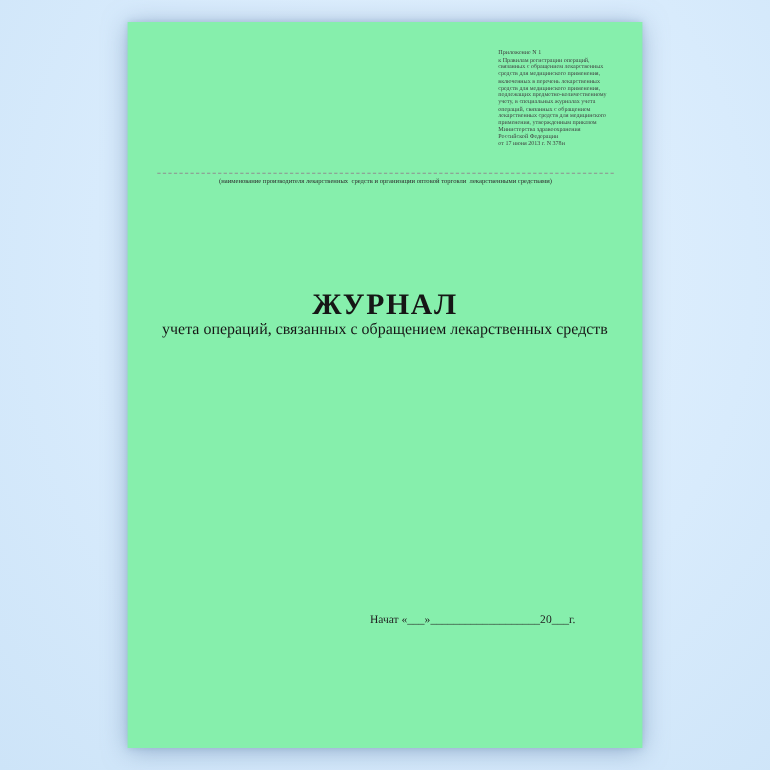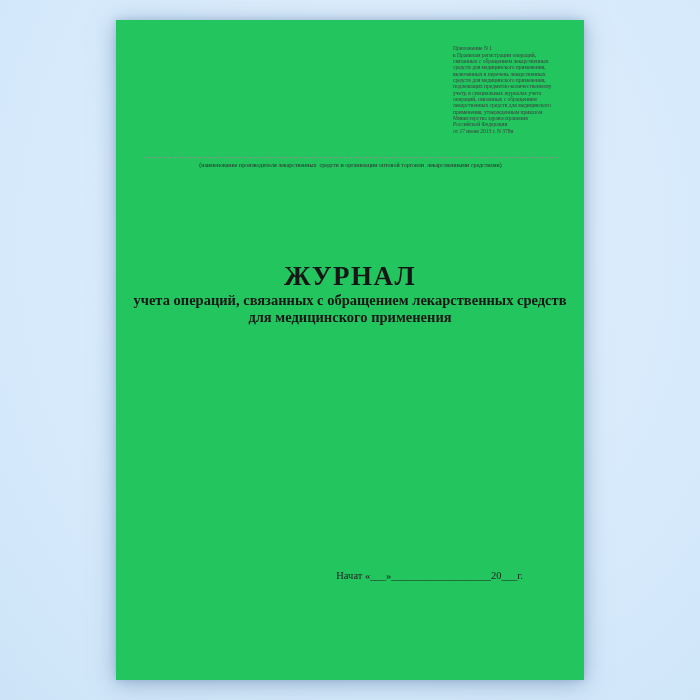--- a/index.html
+++ b/index.html
@@ -6,21 +6,21 @@
   html, body { width: 700px; height: 700px; overflow: hidden; }
   body {
     font-family: "Liberation Serif", "DejaVu Serif", serif;
     background: radial-gradient(ellipse at 55% 35%, #e4f2fe 0%, #d8ebfc 55%, #cde4f8 100%);
     position: relative;
   }
   .page {
     position: absolute;
     left: 116px; top: 20px;
     width: 468px; height: 660px;
-    background: #22c55e;
+    background: #86efac;
     box-shadow: 0 3px 22px rgba(95, 128, 168, 0.55), 0 0 6px rgba(120, 150, 185, 0.35);
   }
   
   .appendix {
     position: absolute;
     left: 337px; top: 25px;
     width: 220px;
     font-size: 11px;
     line-height: 12.7px;
     color: #3d3d3d;
@@ -59,33 +59,33 @@
   }
   .title-main {
     font-size: 27px;
     font-weight: bold;
     letter-spacing: 1.5px;
     line-height: 28px;
   }
   .title-sub {
     margin-top: 2px;
     font-size: 14.5px;
-    font-weight: bold;
+    font-weight: normal;
     line-height: 16.5px;
   }
   
   .field-row {
     position: absolute;
     right: 61px;
     font-size: 10.5px;
     color: #222222;
     white-space: nowrap;
     text-align: right;
   }
-  .field-row.started  { top: 550px; }
+  .field-row.started  { top: 538px; }
   .field-row.finished { top: 573px; }
 </style>
 </head>
 <body>
 
 <div class="page">
 
   <div class="appendix">
       <div>Приложение N 1</div>
       <div>к Правилам регистрации операций,</div>
@@ -105,21 +105,20 @@
 
   <div class="org-line">
     <div class="rule"></div>
     <div class="caption">(наименование производителя лекарственных  средств и организации оптовой торговли  лекарственными средствами)</div>
   </div>
 
   <div class="title-block">
     <div class="title-main">ЖУРНАЛ</div>
     <div class="title-sub">
       <div>учета операций, связанных с обращением лекарственных средств</div>
-      <div>для медицинского применения</div>
     </div>
   </div>
 
   <div class="field-row started">
     <span>Начат</span>
     <span>«___»</span><span>___________________</span><span>20</span><span>___</span><span>г.</span>
   </div>
 
 
 </div>

